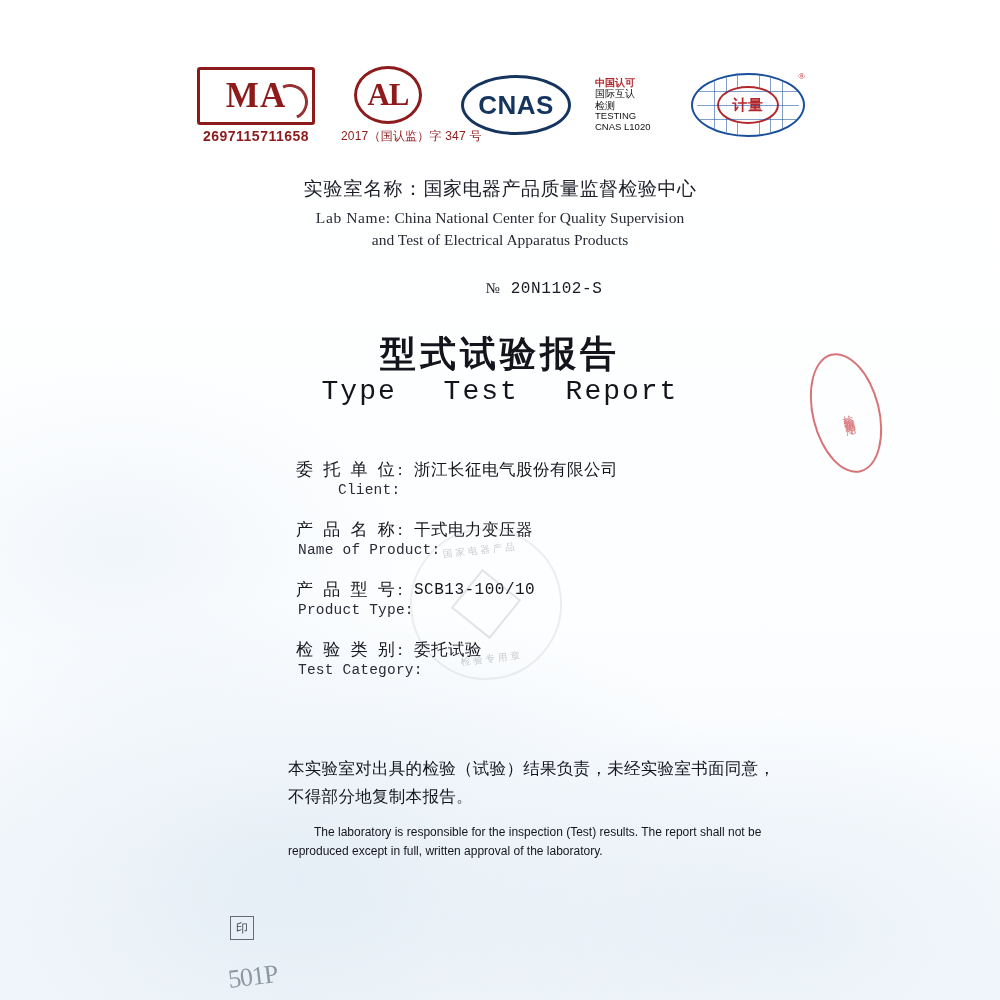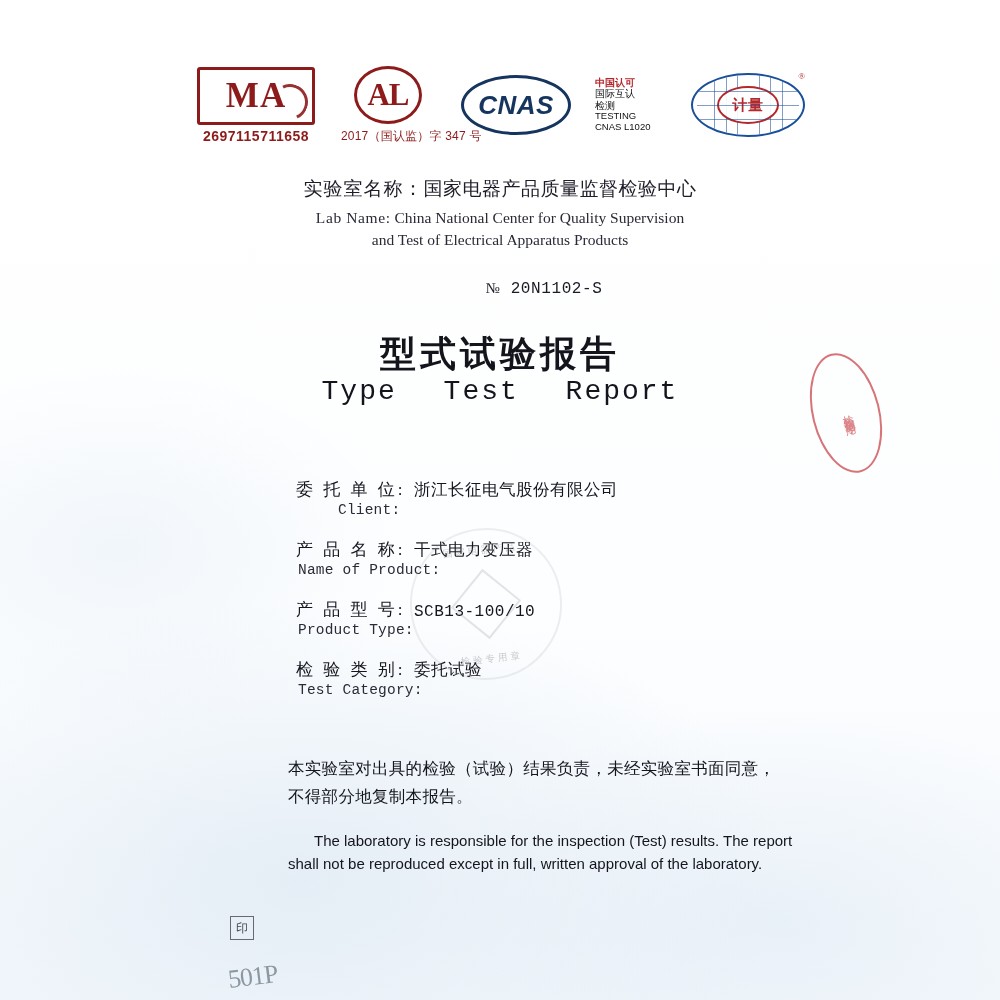--- a/index.html
+++ b/index.html
@@ -127,21 +127,21 @@
     text-align: center;
     color: #1a4f9c;
     font-weight: bold;
     font-size: 12.5px;
     font-family: "Liberation Sans", sans-serif;
     background: rgba(255,255,255,0.75);
     letter-spacing: -0.3px;
   }
 
   
-  .logo-cnas { width: 108px; text-align: right; position: relative; font-style: italic; }
+  .logo-cnas { width: 108px; text-align: right; position: relative; }
   .cnas-ell {
     width: 104px;
     height: 54px;
     border: 3px solid #16355e;
     border-radius: 50%;
     display: flex;
     align-items: center;
     justify-content: center;
     color: #16355e;
     font-weight: bold;
@@ -292,25 +292,24 @@
   
   .fields {
     position: absolute;
     top: 458px;
     left: 296px;
     width: 560px;
   }
   .field { margin-bottom: 20px; position: relative; }
   .f-line1 {
     display: flex;
-    align-items: flex-end;
+    align-items: center;
     font-size: 17px;
     color: #15151e;
     font-family: "Liberation Serif", serif;
-    margin-top: 20px;
   }
   .f-lbl-cn {
     width: 118px;
     letter-spacing: 3px;
     white-space: nowrap;
   }
   .f-val {
     font-size: 16.5px;
     letter-spacing: 0.5px;
     color: #15151e;
@@ -334,22 +333,22 @@
     width: 520px;
   }
   .st-cn {
     font-size: 16.5px;
     color: #15151e;
     line-height: 1.7;
     font-family: "Liberation Serif", serif;
     letter-spacing: 0.3px;
   }
   .st-en {
-    margin-top: 18px;
-    font-size: 15px;
+    margin-top: 12px;
+    font-size: 12px;
     color: #15151e;
     line-height: 1.55;
     font-family: "Liberation Sans", sans-serif;
     text-indent: 26px;
   }
 
   
   .stamp-oval {
     position: absolute;
     top: 352px;

